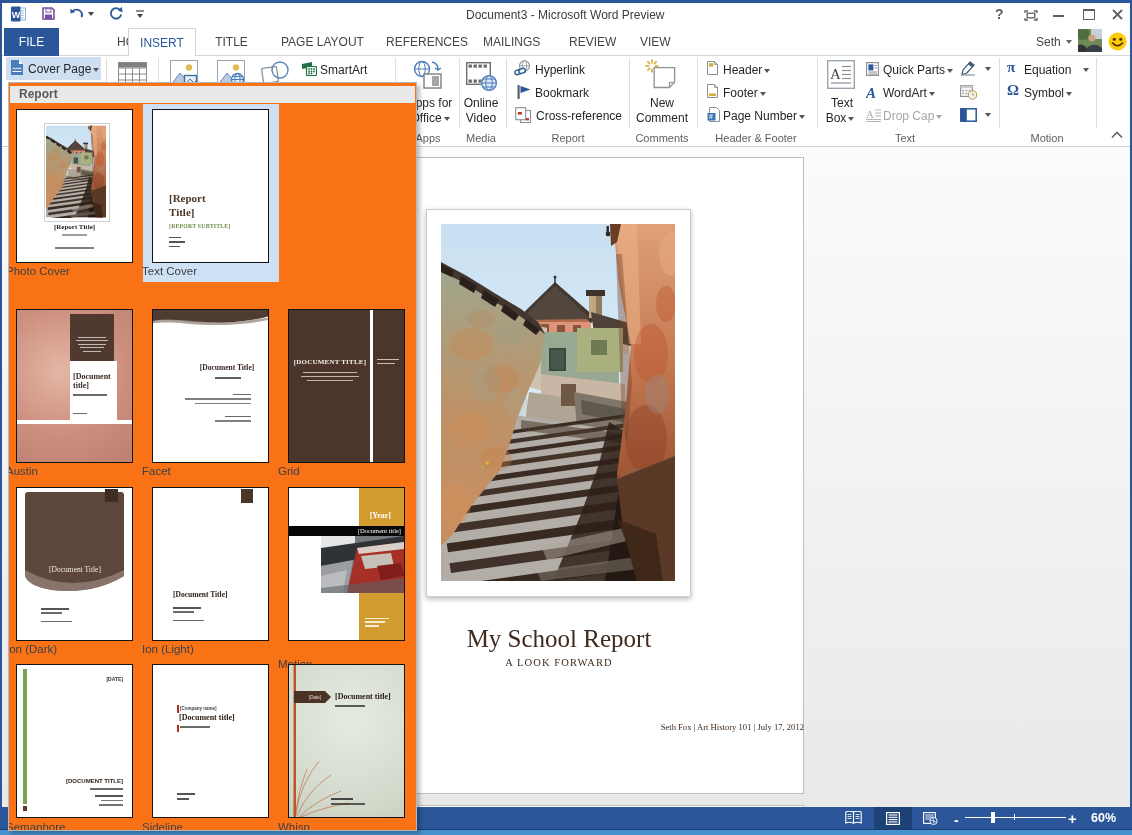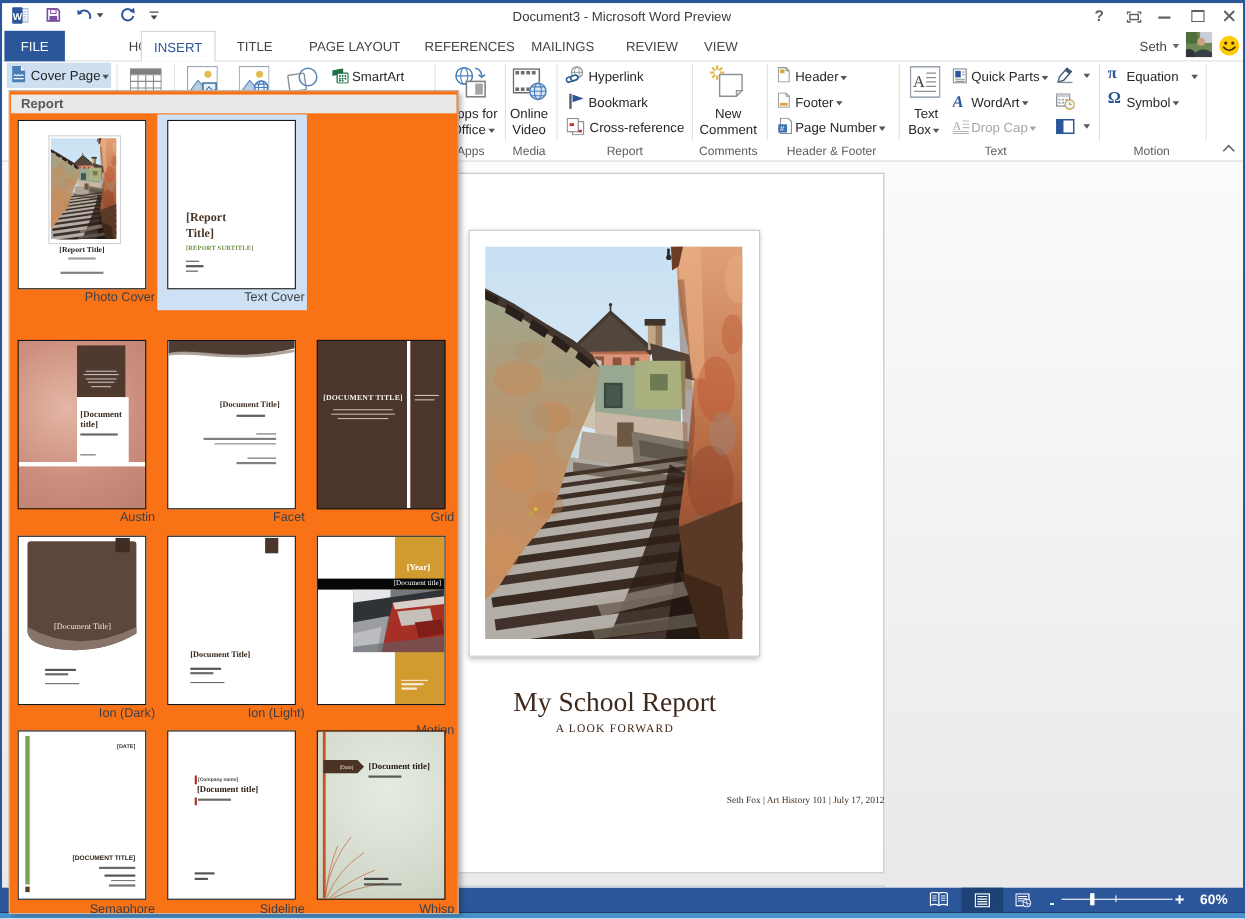--- a/index.html
+++ b/index.html
@@ -3,21 +3,21 @@
 html,body{margin:0;padding:0;}
 #app{position:relative;width:1132px;height:835px;background:#fff;font-family:"Liberation Sans",sans-serif;overflow:hidden;}
 .abs{position:absolute;}
 .sep{position:absolute;width:1px;background:#e0e0e0;top:58px;height:70px;}
 .glbl{position:absolute;top:132px;height:12px;font-size:11px;color:#5e5e5e;text-align:center;}
 .rtxt{font-size:12px;color:#262626;white-space:nowrap;}
 .dar{display:inline-block;width:0;height:0;border:3.5px solid transparent;border-top:4px solid #555;vertical-align:middle;margin-left:2px;position:relative;top:2px;}
 .tab{position:absolute;top:28px;height:28px;line-height:28px;font-size:12px;color:#444;text-align:center;white-space:nowrap;}
 .band{position:absolute;left:1px;right:1px;height:17px;background:#e9e9e9;font-size:12px;font-weight:bold;color:#5a5a5a;line-height:17px;padding-left:9px;box-sizing:border-box;}
 .thumb{position:absolute;width:115px;height:152px;border:1px solid #141414;background:#fff;overflow:hidden;}
-.tlabel{position:absolute;width:135px;height:14px;font-size:11.5px;color:#3b3f48;text-align:right;}
+.tlabel{position:absolute;width:135px;height:14px;font-size:11.5px;color:#3b3f48;text-align:left;}
 .bar{position:absolute;background:#2b2b2b;}
 </style></head><body>
 <div id="app">
 
   <div class="abs" style="left:0;top:0;width:1132px;height:3px;background:#2b579a;"></div>
   <div class="abs" style="left:0;top:0;width:2px;height:835px;background:#2b579a;"></div>
   <div class="abs" style="right:0;top:0;width:2px;height:835px;background:#2b579a;"></div>
 
   <div id="titlebar" class="abs" style="left:2px;top:3px;width:1128px;height:25px;background:#fff;"></div>
   <div class="abs" style="left:466px;top:8px;width:220px;height:16px;font-size:12px;color:#3b3b3b;white-space:nowrap;">Document3 - Microsoft Word Preview</div>

